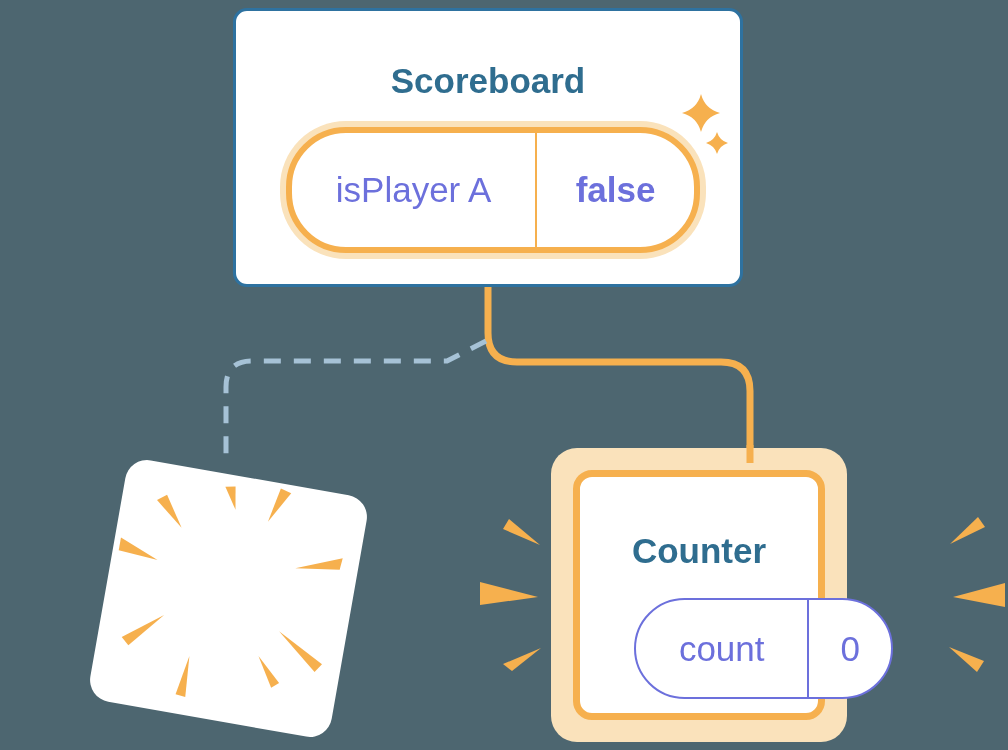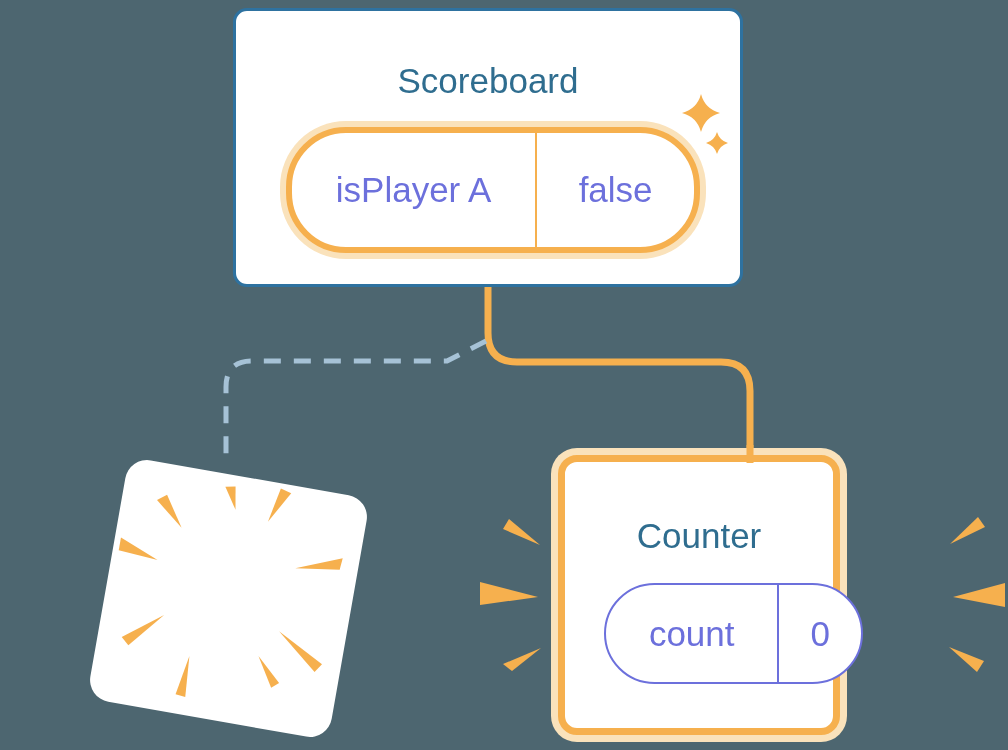--- a/index.html
+++ b/index.html
@@ -20,56 +20,56 @@
   
   .scoreboard {
     left: 233px; top: 8px; width: 510px; height: 279px;
     border: 3px solid var(--card-border, #2E72A0);
     border-radius: 14px;
   }
   .card-title {
     position: absolute; left: 0; width: 100%;
     text-align: center;
     color: var(--title-blue, #2F6D8F);
-    font-size: 35px; font-weight: 400;
+    font-size: 35px; font-weight: 700;
   }
   .scoreboard .card-title { top: 50px; }
 
   .state-pill { position: absolute; display: flex; background: var(--white, #fff); }
   .scoreboard .state-pill {
     left: 50px; top: 116px; width: 414px; height: 126px;
     border: 6px solid var(--orange, #F6B04E);
     border-radius: 60px;
     box-shadow: 0 0 0 6px var(--orange-glow, #FAE2BB);
   }
   .pill-cell {
     display: flex; align-items: center; justify-content: center;
     color: var(--purple, #6C70DC);
     font-size: 35px;
     height: 100%;
   }
   .scoreboard .cell-label { width: 61%; border-right: 2px solid var(--orange, #F6B04E); }
-  .scoreboard .cell-value { width: 39%; font-weight: 400; }
+  .scoreboard .cell-value { width: 39%; font-weight: 700; }
 
   
   .counter {
     left: 551px; top: 448px; width: 296px; height: 294px;
     background: var(--orange-glow, #FAE2BB);
     border-radius: 26px;
-    padding: 7px;
+    padding: 22px;
   }
   .counter-inner {
     position: relative; width: 100%; height: 100%;
     border: 7px solid var(--orange, #F6B04E);
     border-radius: 19px;
     background: var(--white, #fff);
   }
   .counter .card-title { top: 54px; }
   .counter .state-pill {
-    left: 39px; top: 121px; width: 259px; height: 101px;
+    left: 54px; top: 121px; width: 259px; height: 101px;
     border: 2px solid var(--purple, #6C70DC);
     border-radius: 52px;
   }
   .counter .cell-label { width: 68%; border-right: 2px solid var(--purple, #6C70DC); }
   .counter .cell-value { width: 32%; }
 
   
   .destroyed {
     left: 106px; top: 476px; width: 245px; height: 245px;
     border-radius: 22px;

